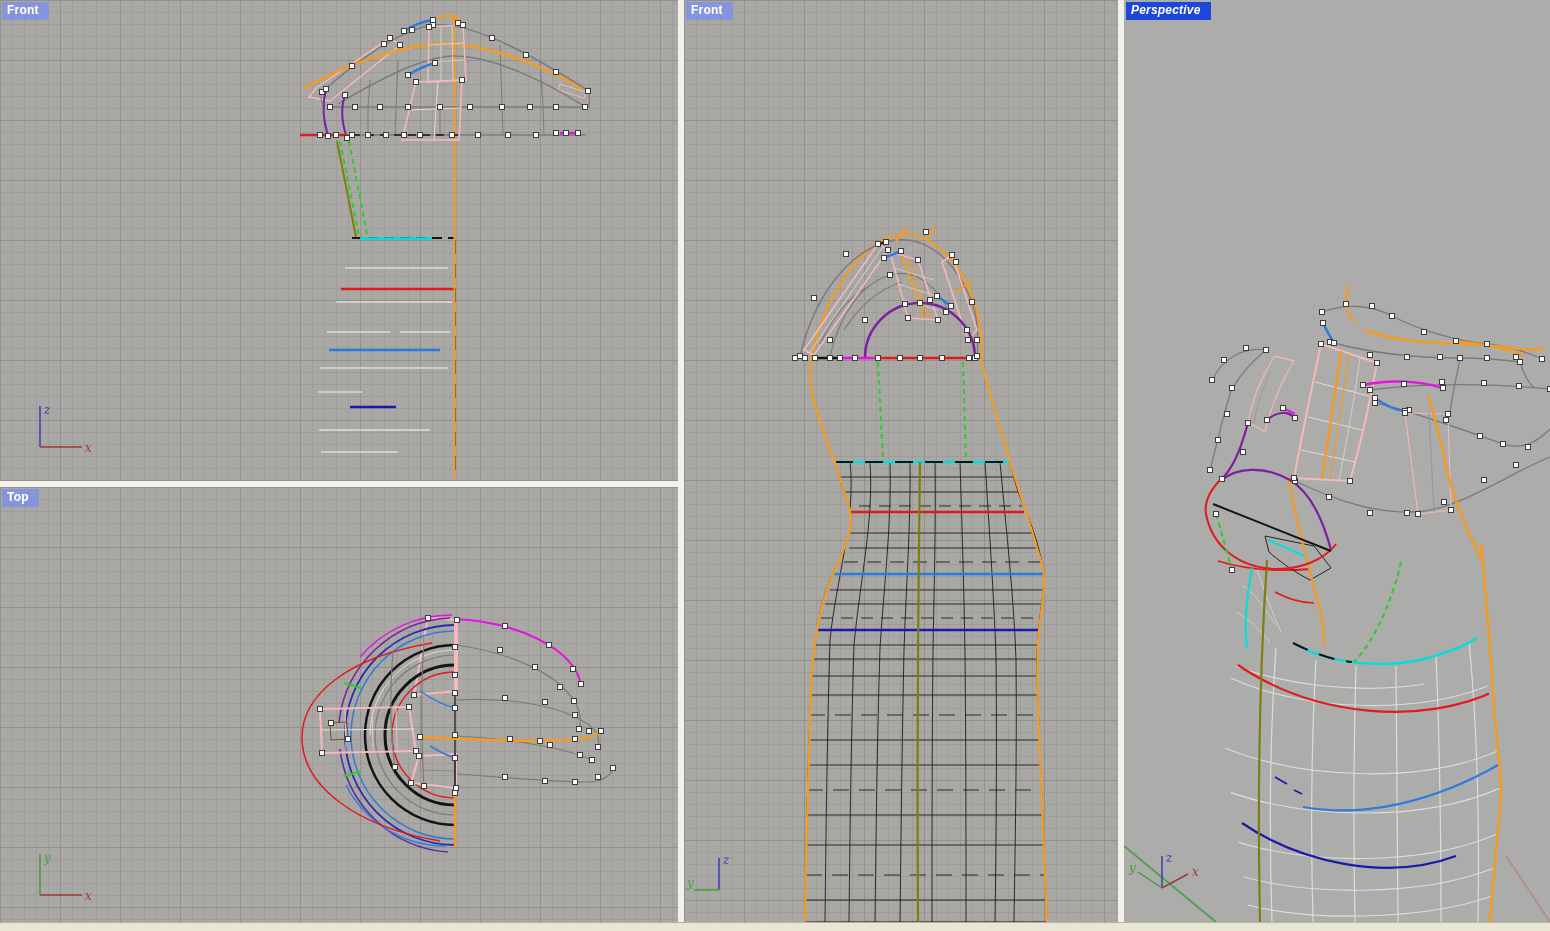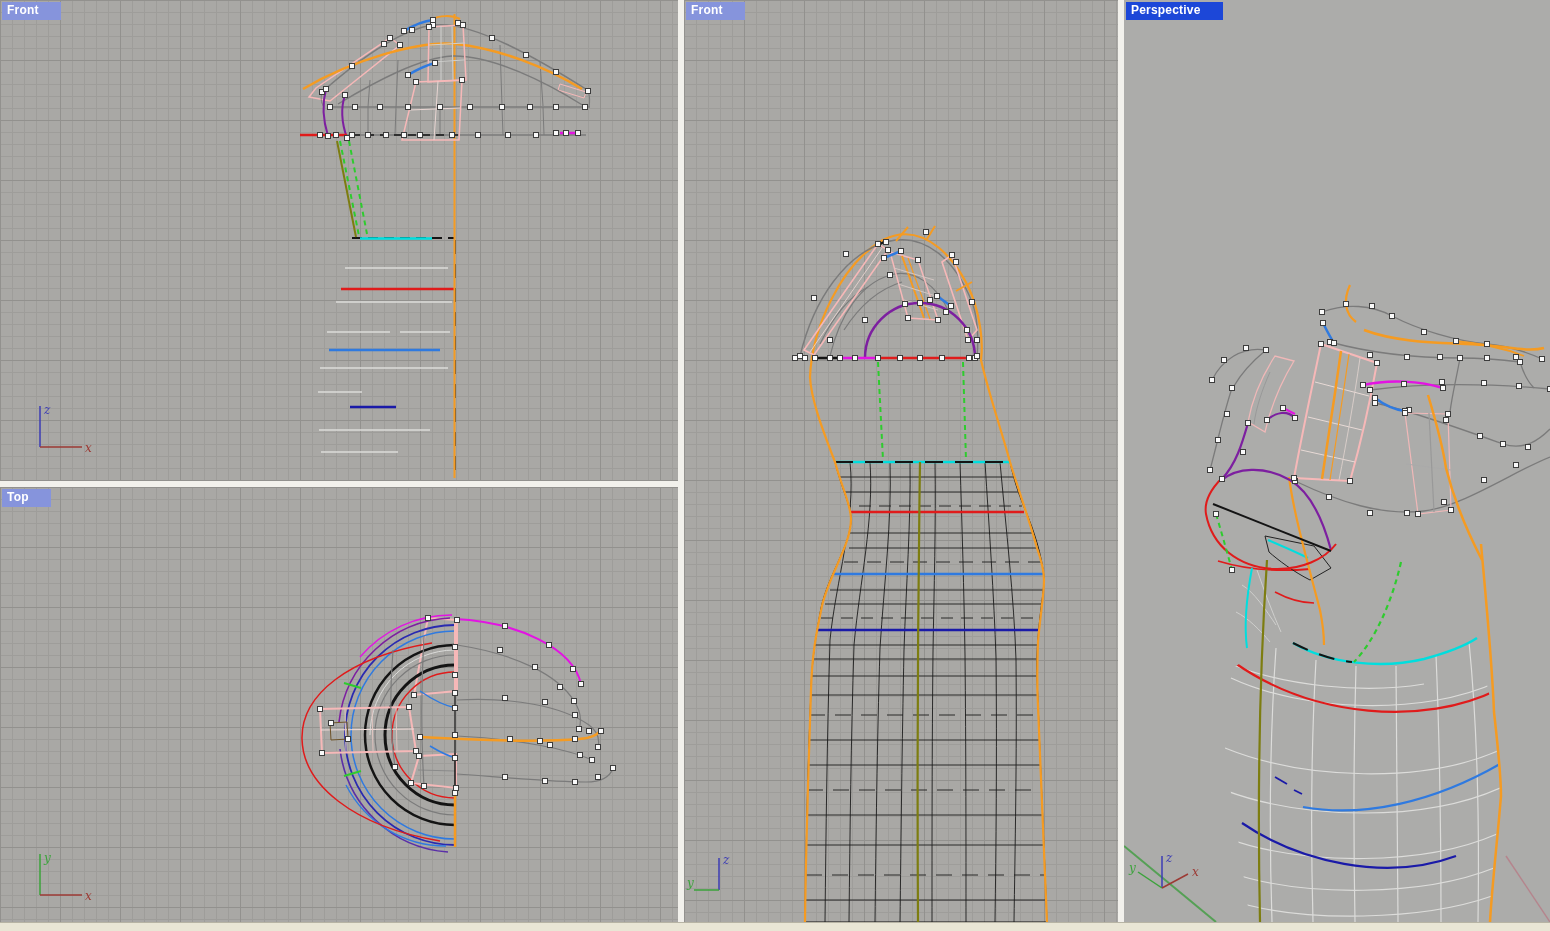--- a/index.html
+++ b/index.html
@@ -21,24 +21,24 @@
       linear-gradient(var(--grid-major) 1px, transparent 1px),
       linear-gradient(90deg, var(--grid-major) 1px, transparent 1px),
       linear-gradient(var(--grid-minor) 1px, transparent 1px),
       linear-gradient(90deg, var(--grid-minor) 1px, transparent 1px);
     background-size:60px 60px,60px 60px,12px 12px,12px 12px;
   }
   .viewport.plain{background:var(--persp-bg);}
   .vp-tab{
     position:absolute;top:2px;left:2px;z-index:5;
     background:var(--tab-inactive);color:var(--tab-text);
-    font-size:12px;font-weight:bold;line-height:15px;padding:1px 22px 2px 5px;
+    font-size:12px;font-weight:bold;line-height:15px;padding:1px 10px 2px 5px;
     letter-spacing:0.2px;
   }
-  .vp-tab.active{background:var(--tab-active);}
+  .vp-tab.active{background:var(--tab-active);font-style:italic;}
   svg.art{position:absolute;left:0;top:0;}
   svg.axis-icon{position:absolute;overflow:visible;}
   svg path{fill:none;}
   .s-or{stroke:var(--orange);} .s-red{stroke:var(--red);} .s-mag{stroke:var(--magenta);}
   .s-pur{stroke:var(--purple);} .s-blue{stroke:var(--blue);} .s-navy{stroke:var(--navy);}
   .s-cyan{stroke:var(--cyan);} .s-grn{stroke:var(--green);} .s-olv{stroke:var(--olive);}
   .s-gray{stroke:var(--curve-gray);} .s-blk{stroke:#141414;} .s-wht{stroke:#dcdcda;}
   .s-pnk{stroke:var(--pink);}
   .dash{stroke-dasharray:5 4;}
   .cp{fill:#fafafa;stroke:#3c3c3c;stroke-width:1;}

